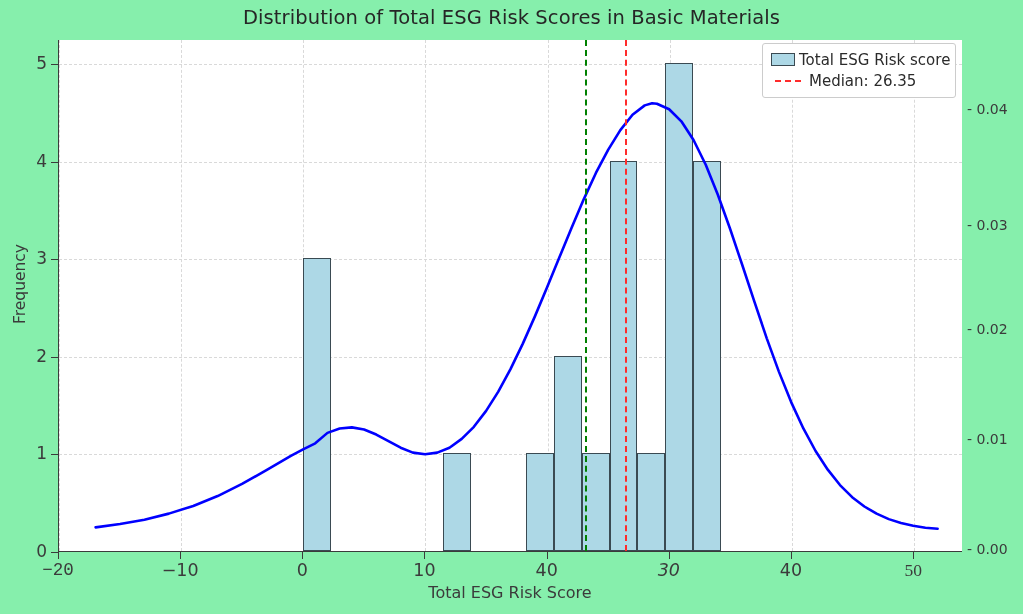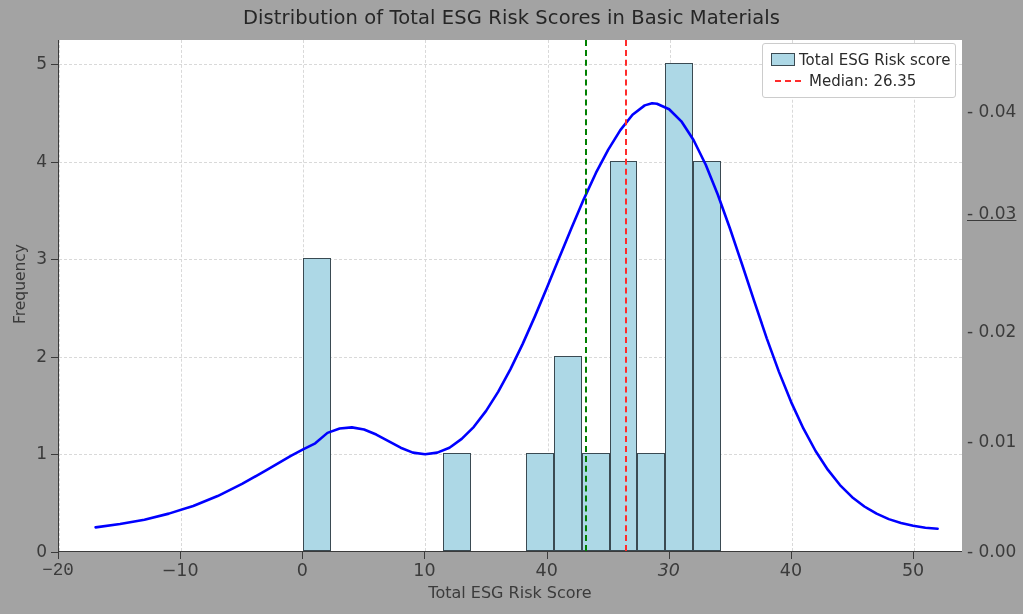--- a/index.html
+++ b/index.html
@@ -4,21 +4,21 @@
 <style>
   html, body {
     margin: 0;
     padding: 0;
     background: #ffffff;
   }
   #figure {
     position: relative;
     width: 1023px;
     height: 614px;
-    background: #a3a3a3;
+    background: #86efac;
     font-family: "DejaVu Sans", sans-serif;
     overflow: hidden;
   }
   
   #chart-title {
     position: absolute;
     left: 0;
     top: 6px;
     width: 1023px;
     text-align: center;
@@ -87,21 +87,21 @@
   }
   .tick-mark-left {
     position: absolute;
     width: 7px;
     height: 0;
     border-top: 1.5px solid #3b3b3b;
   }
   .ylabel-right {
     position: absolute;
     text-align: right;
-    font-size: 17px;
+    font-size: 14px;
     color: #3b3b3b;
   }
   .tick-mark-x {
     position: absolute;
     height: 7px;
     width: 0;
     border-left: 1.5px solid #3b3b3b;
   }
   .xtick-label {
     position: absolute;
@@ -227,40 +227,40 @@
       <div class="ylabel-left" style="left: 7px; top: 248.429px;">3</div>
       <div class="tick-mark-left" style="left: 51px; top: 161.905px;"></div>
       <div class="ylabel-left" style="left: 7px; top: 150.905px;">4</div>
       <div class="tick-mark-left" style="left: 51px; top: 64.381px;"></div>
       <div class="ylabel-left" style="left: 7px; top: 53.381px;">5</div>
     </div>
   <div id="axis-ticks-right">
       <div class="ylabel-right" style="left: 967px; top: 541px;">- 0.00</div>
       <div class="ylabel-right" style="left: 967px; top: 430.892px;">- 0.01</div>
       <div class="ylabel-right" style="left: 967px; top: 320.785px;">- 0.02</div>
-      <div class="ylabel-right" style="left: 967px; top: 203px; text-decoration: underline;">- 0.03</div>
+      <div class="ylabel-right" style="left: 967px; top: 217px;">- 0.03</div>
       <div class="ylabel-right" style="left: 967px; top: 100.57px;">- 0.04</div>
     </div>
   <div id="axis-ticks-x">
       <div class="tick-mark-x" style="left: 58px; top: 552px;"></div>
       <div class="xtick-label" style="left: 28px; top: 560px; font-family: Liberation Mono, monospace;">−20</div>
       <div class="tick-mark-x" style="left: 180.162px; top: 552px;"></div>
       <div class="xtick-label" style="left: 150.162px; top: 560px;">−10</div>
       <div class="tick-mark-x" style="left: 302.324px; top: 552px;"></div>
       <div class="xtick-label" style="left: 272.324px; top: 560px;">0</div>
       <div class="tick-mark-x" style="left: 424.486px; top: 552px;"></div>
       <div class="xtick-label" style="left: 394.486px; top: 560px;">10</div>
       <div class="tick-mark-x" style="left: 546.649px; top: 552px;"></div>
       <div class="xtick-label" style="left: 516.649px; top: 560px;">40</div>
       <div class="tick-mark-x" style="left: 668.811px; top: 552px;"></div>
       <div class="xtick-label" style="left: 638.811px; top: 560px; font-style: italic;">30</div>
       <div class="tick-mark-x" style="left: 790.973px; top: 552px;"></div>
       <div class="xtick-label" style="left: 760.973px; top: 560px;">40</div>
       <div class="tick-mark-x" style="left: 913.135px; top: 552px;"></div>
-      <div class="xtick-label" style="left: 883.135px; top: 560px;">50</div>
+      <div class="xtick-label" style="left: 883.135px; top: 560px; font-family: Liberation Serif, serif;">50</div>
     </div>
 
   <div id="axis-label-x">Total ESG Risk Score</div>
   <div id="axis-label-y">Frequency</div>
 
   <div id="legend">
       <div class="legend-row">
         <div class="legend-swatch-wrap">
           <div class="legend-patch" style="background: rgb(173, 216, 230);"></div>
         </div>

